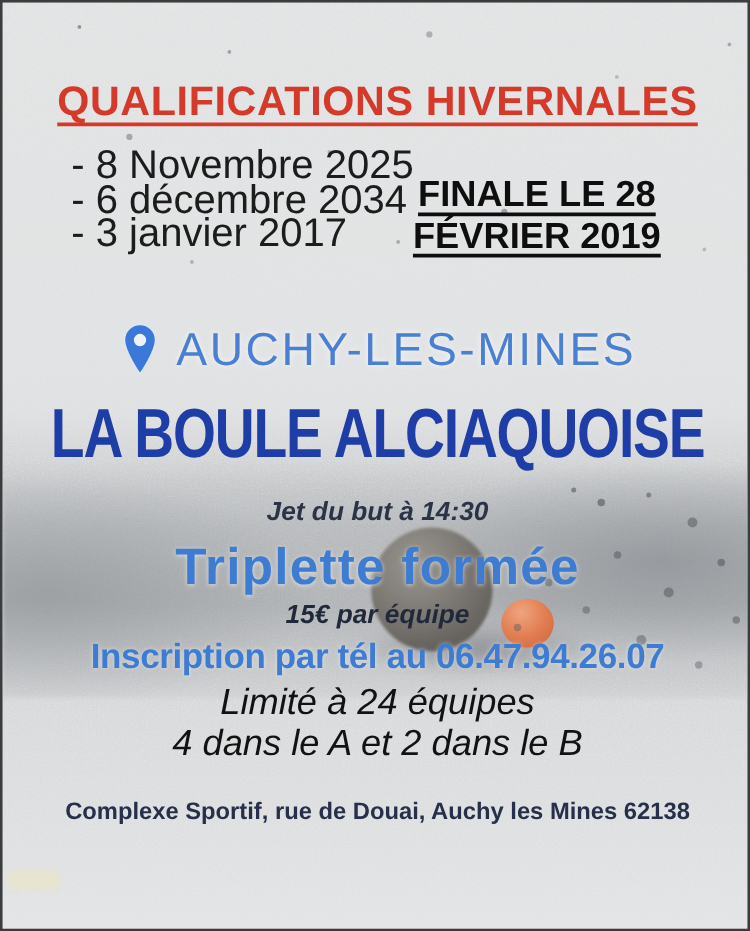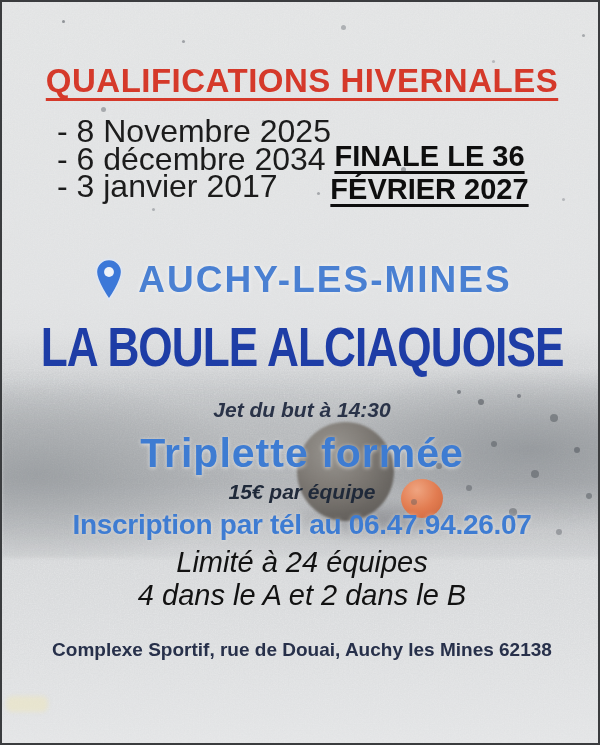--- a/index.html
+++ b/index.html
@@ -49,21 +49,21 @@
   
   .txt { position:absolute; left:0; width:600px; text-align:center; white-space:nowrap; }
   .title { top:60px; font-size:33px; font-weight:700; letter-spacing:.5px;
     text-decoration:underline; text-decoration-thickness:2.5px; text-underline-offset:6px; }
   .dates { position:absolute; left:55px; top:116px; font-size:32px; line-height:27.5px; color:#1c1c1c; }
   .finale { position:absolute; left:305px; top:138px; width:245px; text-align:center;
     font-size:29px; line-height:33px; font-weight:700; color:#0e0e0e;
     text-decoration:underline; text-decoration-thickness:2.5px; text-underline-offset:5px; }
   .loc-row { position:absolute; left:0; top:256px; width:600px; display:flex;
     align-items:center; justify-content:center; gap:12px; }
-  .loc-name { font-size:37px; font-weight:700; letter-spacing:2px;
+  .loc-name { font-size:37px; font-weight:400; letter-spacing:2px;
     text-shadow:0 0 5px rgba(255,255,255,.7); }
   .club { top:312px; font-weight:700; font-size:47px; letter-spacing:-1px;
     text-decoration:underline; text-decoration-thickness:4px; text-underline-offset:5px; }
   .club span { display:inline-block; transform:scale(.94,1.18); transform-origin:center top; }
   .jet { top:396px; font-size:21px; font-weight:700; font-style:italic; }
   .triplette { top:428px; font-size:41px; font-weight:700; letter-spacing:1px;
     text-shadow:0 1px 4px rgba(255,255,255,.6); }
   .fee { top:478px; font-size:21px; font-weight:700; font-style:italic; }
   .registration { top:507px; font-size:28px; font-weight:700; letter-spacing:-.3px;
     text-shadow:0 0 4px rgba(255,255,255,.45); }
@@ -93,22 +93,22 @@
 
   <div class="txt title" style="color:#d5392a">QUALIFICATIONS HIVERNALES</div>
 
   <div class="dates">
     <div>- 8 Novembre 2025</div>
     <div>- 6 décembre 2034</div>
     <div>- 3 janvier 2017</div>
   </div>
 
   <div class="finale">
-    <div>FINALE LE 36</div>
-    <div>FÉVRIER 2027</div>
+    <div>FINALE LE 28</div>
+    <div>FÉVRIER 2019</div>
   </div>
 
   <div class="loc-row">
     <svg width="34" height="44" viewBox="0 0 24 32">
       <path d="M12 1C6.9 1 2.8 5.1 2.8 10.2c0 6.9 9.2 20 9.2 20s9.2-13.1 9.2-20C21.2 5.1 17.1 1 12 1z" fill="#3c78d8" stroke="#dfe6f2" stroke-width="1.2"></path>
       <circle cx="12" cy="10.2" r="3.6" fill="#eef2f8"></circle>
     </svg>
     <span class="loc-name" style="color:#4a80d2">AUCHY-LES-MINES</span>
   </div>
 

